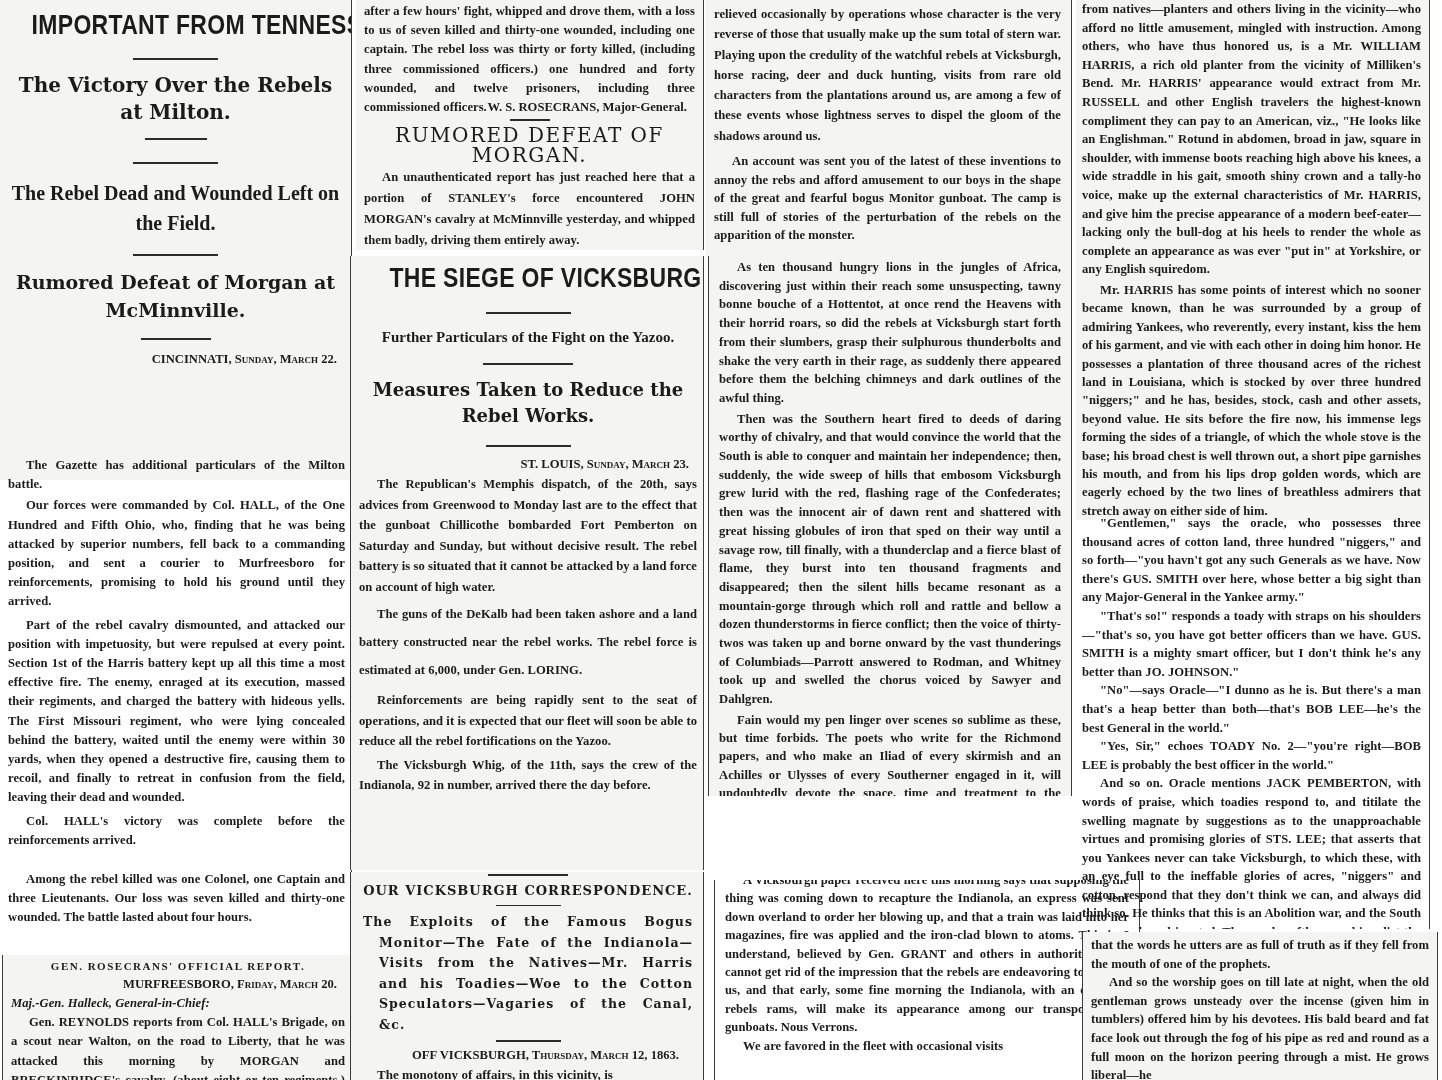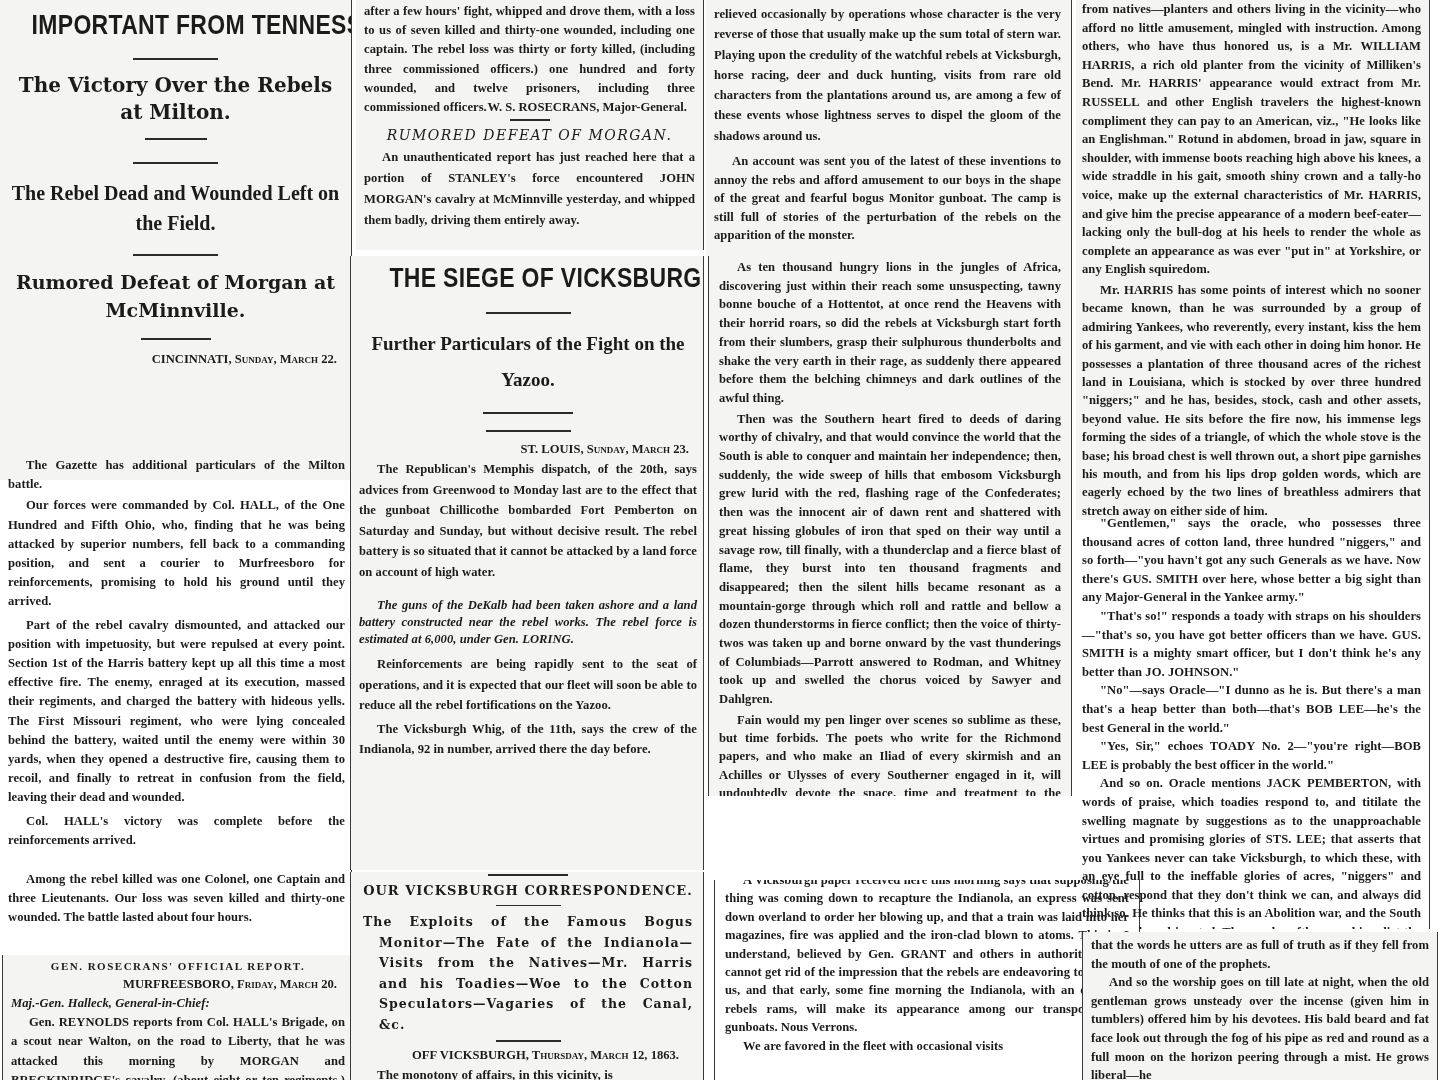--- a/index.html
+++ b/index.html
@@ -51,33 +51,34 @@
   <div class="h-small" style="font-size:11px;line-height:18px;letter-spacing:1.5px;">GEN. ROSECRANS' OFFICIAL REPORT.</div>
   <p class="dateline" style="font-variant:small-caps;">MURFREESBORO, Friday, March 20.</p>
   <p class="p italic">Maj.-Gen. Halleck, General-in-Chief:</p>
   <p class="p ind">Gen. REYNOLDS reports from Col. HALL's Brigade, on a scout near Walton, on the road to Liberty, that he was attacked this morning by MORGAN and BRECKINRIDGE's cavalry, (about eight or ten regiments,) and</p>
 </div>
 
 <div class="clip br" style="left:356px;top:0;width:348px;height:250px;padding:2px 8px 0 8px;">
   <p class="p">after a few hours' fight, whipped and drove them, with a loss to us of seven killed and thirty-one wounded, including one captain. The rebel loss was thirty or forty killed, (including three commissioned officers.) one hundred and forty wounded, and twelve prisoners, including three commissioned officers.</p>
   <p class="dateline" style="margin-top:-19px;">W. S. ROSECRANS, Major-General.</p>
   <div class="rule" style="width:40px;height:1.5px;margin-top:2px;margin-bottom:4px;"></div>
-  <div class="h-wide" style="font-size:14px;line-height:20px;font-weight:normal;font-style:italic;">RUMORED DEFEAT OF MORGAN.</div>
+  <div class="h-wide" style="font-size:20px;line-height:20px;font-weight:normal;">RUMORED DEFEAT OF MORGAN.</div>
   <p class="p ind" style="line-height:21px;margin-top:2px;">An unauthenticated report has just reached here that a portion of STANLEY's force encountered JOHN MORGAN's cavalry at McMinnville yesterday, and whipped them badly, driving them entirely away.</p>
 </div>
 
 <div class="clip bl br" style="left:350px;top:256px;width:354px;height:614px;padding:0 6px 0 8px;">
   <div class="h-caps" style="font-size:28px;line-height:36px;margin-top:4px;">THE SIEGE OF VICKSBURGH.</div>
   <div class="rule" style="width:85px;margin-top:16px;margin-bottom:12px;"></div>
-  <div class="h-cond" style="font-size:19px;line-height:36px;">Further Particulars of the Fight on the Yazoo.</div>
+  <div class="h-cond" style="font-size:15px;line-height:23px;">Further Particulars of the Fight on the Yazoo.</div>
   <div class="rule" style="width:90px;margin-top:14px;margin-bottom:12px;"></div>
+  <div class="h-big" style="font-size:18px;line-height:26px;">Measures Taken to Reduce the Rebel Works.</div>
   <div class="rule" style="width:85px;margin-top:16px;margin-bottom:8px;"></div>
   <p class="dateline" style="font-variant:small-caps;">ST. LOUIS, Sunday, March 23.</p>
   <p class="p ind" style="line-height:20.5px;">The Republican's Memphis dispatch, of the 20th, says advices from Greenwood to Monday last are to the effect that the gunboat Chillicothe bombarded Fort Pemberton on Saturday and Sunday, but without decisive result. The rebel battery is so situated that it cannot be attacked by a land force on account of high water.</p>
-  <p class="p ind" style="line-height:17px;margin-top:15px;font-style:italic;">The guns of the DeKalb had been taken ashore and a land battery constructed near the rebel works. The rebel force is estimated at 6,000, under Gen. LORING.</p>
+  <p class="p ind" style="line-height:28px;margin-top:3px;">The guns of the DeKalb had been taken ashore and a land battery constructed near the rebel works. The rebel force is estimated at 6,000, under Gen. LORING.</p>
   <p class="p ind" style="line-height:20.5px;margin-top:6px;">Reinforcements are being rapidly sent to the seat of operations, and it is expected that our fleet will soon be able to reduce all the rebel fortifications on the Yazoo.</p>
   <p class="p ind" style="line-height:20.5px;margin-top:3px;">The Vicksburgh Whig, of the 11th, says the crew of the Indianola, 92 in number, arrived there the day before.</p>
 </div>
 
 <div class="clip bl br" style="left:350px;top:872px;width:354px;height:208px;padding:0 6px 0 8px;">
   <div class="rule" style="width:80px;height:1.5px;margin-top:2px;margin-bottom:6px;"></div>
   <div class="h-wide" style="font-size:13px;line-height:18px;letter-spacing:1px;">OUR VICKSBURGH CORRESPONDENCE.</div>
   <div class="rule" style="width:65px;height:1.5px;margin-top:5px;margin-bottom:6px;"></div>
   <p class="sub-head">The Exploits of the Famous Bogus Monitor—The Fate of the Indianola—Visits from the Natives—Mr. Harris and his Toadies—Woe to the Cotton Speculators—Vagaries of the Canal, &amp;c.</p>
   <div class="rule" style="width:65px;height:1.5px;margin-top:5px;margin-bottom:4px;"></div>

